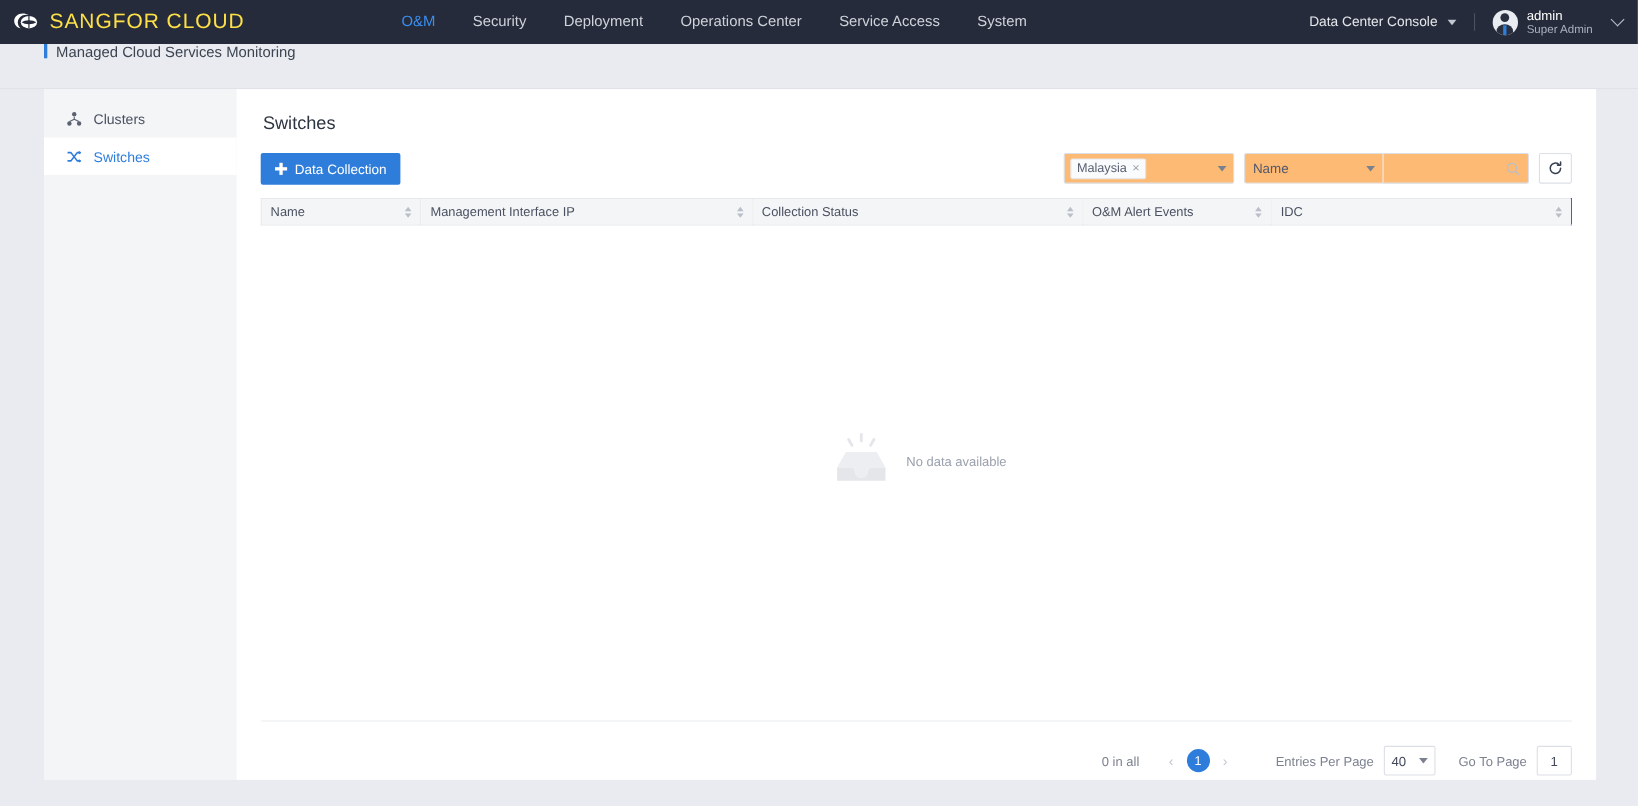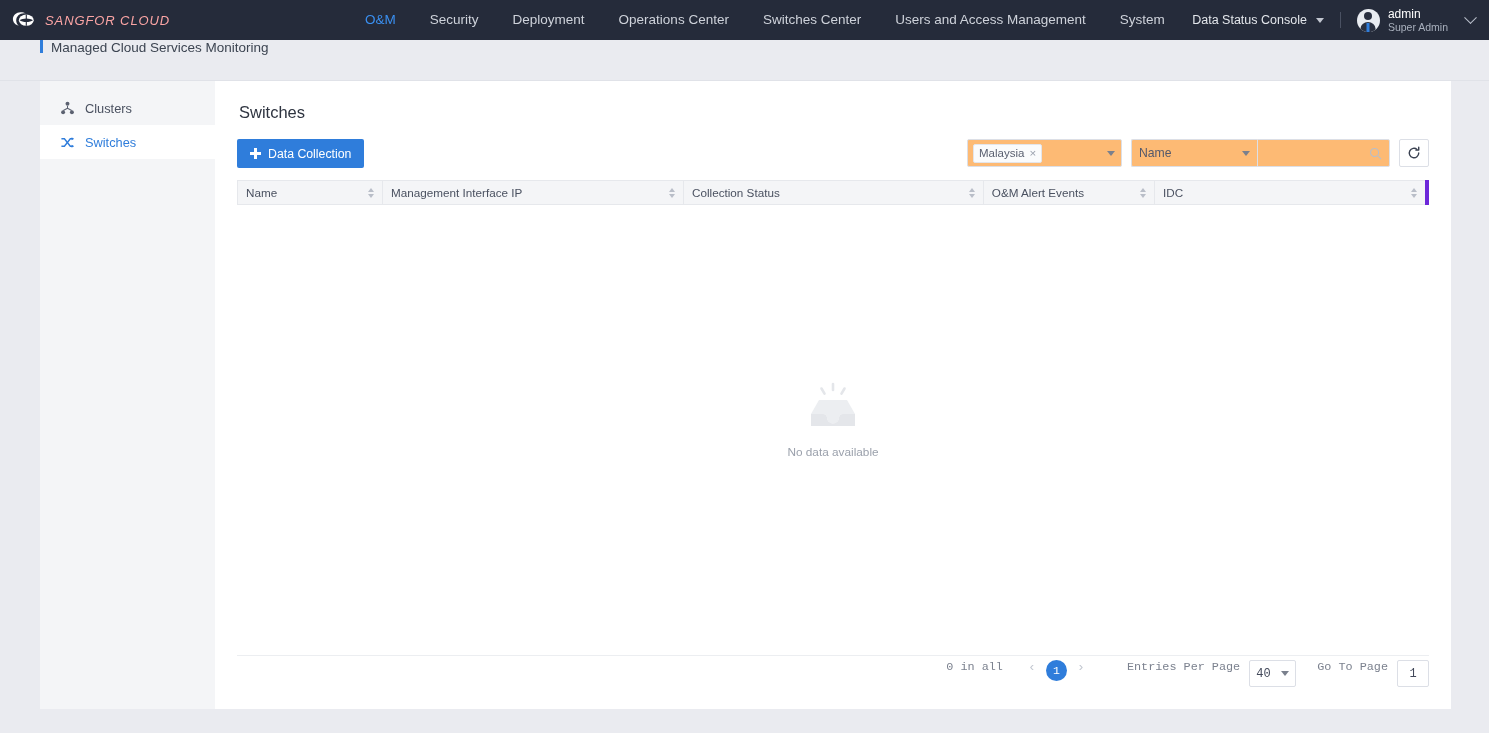--- a/index.html
+++ b/index.html
@@ -14,23 +14,22 @@
   
   .topbar {
     height: 40px; width: 100%;
     background: #252b3a;
     display: flex; align-items: center;
     position: relative;
   }
   .brand { display: flex; align-items: center; padding-left: 10px; gap: 9px; }
   .brand-logo { width: 26px; height: 22px; display: block; }
   .brand-name {
-    color: #fca5a5; font-size: 13px; letter-spacing: 0.9px;
+    color: #fde047; font-size: 19px; letter-spacing: 0.9px;
     white-space: nowrap;
-    font-style: italic;
   }
   .mainnav {
     display: flex; align-items: center; gap: 0;
     position: absolute; left: 348px; top: 0; height: 40px;
   }
   .mainnav a {
     color: #ced2da; font-size: 13.5px; text-decoration: none;
     padding: 0 17px; line-height: 40px; white-space: nowrap;
   }
   .mainnav a.active { color: #3a8ff0; }
@@ -182,44 +181,43 @@
 
   
   .tbl { width: 100%; border-collapse: collapse; margin-top: 12px; table-layout: fixed; }
   .tbl th {
     background: #f4f5f7; height: 24px; font-weight: normal;
     font-size: 11.7px; color: #4a5160; text-align: left;
     padding: 0 8px; border-right: 1px solid #e6e8ec;
     border-top: 1px solid #e6e8ec; border-bottom: 1px solid #e6e8ec;
     position: relative;
   }
-  .tbl th:last-child { border-right: 4px solid #6d28d9; }
+  .tbl th:last-child { border-right: 1px solid #6d28d9; }
   .tbl th:first-child { border-left: 1px solid #e6e8ec; }
   .th-in { display: flex; align-items: center; justify-content: space-between; }
   .sorter { display: flex; flex-direction: column; gap: 2px; flex: 0 0 auto; }
   .sorter i {
     display: block; width: 0; height: 0;
     border-left: 3.5px solid transparent; border-right: 3.5px solid transparent;
   }
   .sorter i.up { border-bottom: 4px solid #b9bec8; }
   .sorter i.dn { border-top: 4px solid #b9bec8; }
 
   .empty-area {
-    height: 430px; display: flex; flex-direction: column;
+    height: 430px; display: flex; flex-direction: row;
     align-items: center; justify-content: center; gap: 9px;
   }
   .empty-text { font-size: 11.8px; color: #9ba1ac; }
 
   
   .pager {
-    position: absolute; right: 22px; bottom: 22px;
-    display: flex; align-items: flex-start; gap: 0;
+    position: absolute; right: 22px; bottom: 4px;
+    display: flex; align-items: center; gap: 0;
     font-size: 11.8px; color: #7c828f;
     border-top: 0;
-    font-family: Liberation Mono, monospace;
   }
   .pager .total { margin-right: 18px; }
   .arrow {
     width: 22px; text-align: center; color: #c2c7d0; font-size: 13px; cursor: pointer;
   }
   .page-num {
     width: 21px; height: 21px; border-radius: 50%; background: #2f7ddb; color: #fff;
     display: flex; align-items: center; justify-content: center;
     font-size: 11.5px; margin: 0 3px; cursor: pointer;
   }
@@ -253,28 +251,27 @@
       <path d="M16.3 5.6v11.2" stroke="#252b3a" stroke-width="1.1" fill="none"></path>
     </svg>
     <span class="brand-name">SANGFOR CLOUD</span>
   </div>
 
   <nav class="mainnav">
     <a href="#" class="active">O&amp;M</a>
     <a href="#">Security</a>
     <a href="#">Deployment</a>
     <a href="#">Operations Center</a>
-    <a href="#">Switches Center</a>
-    <a href="#">Users and Access Management</a>
+    <a href="#">Service Access</a>
     <a href="#">System</a>
   </nav>
 
   <div class="topright">
     <div class="console-sel">
-      <span>Data Status Console</span>
+      <span>Data Center Console</span>
       <span class="caret-down"></span>
     </div>
     <div class="vdiv"></div>
     <div class="user-box">
       <div class="avatar">
           <span class="tie"></span>
         </div>
       <div class="user-texts">
         <span class="user-name">admin</span>
         <span class="user-role">Super Admin</span>

